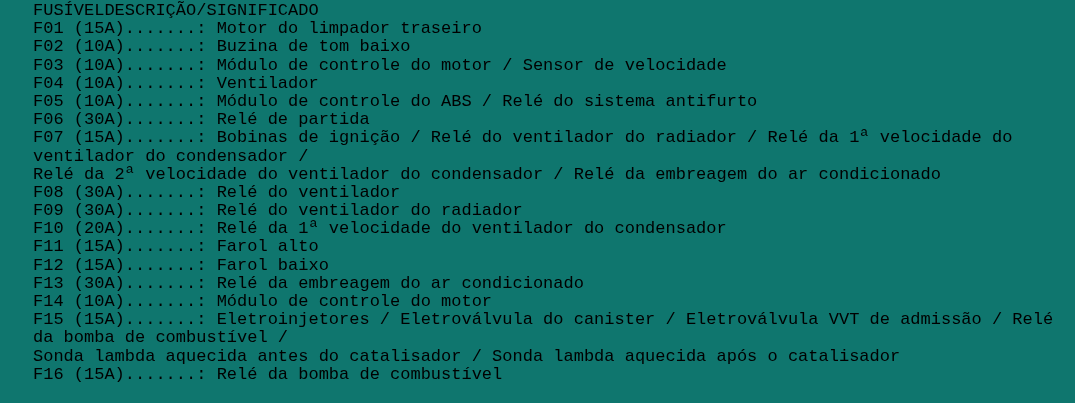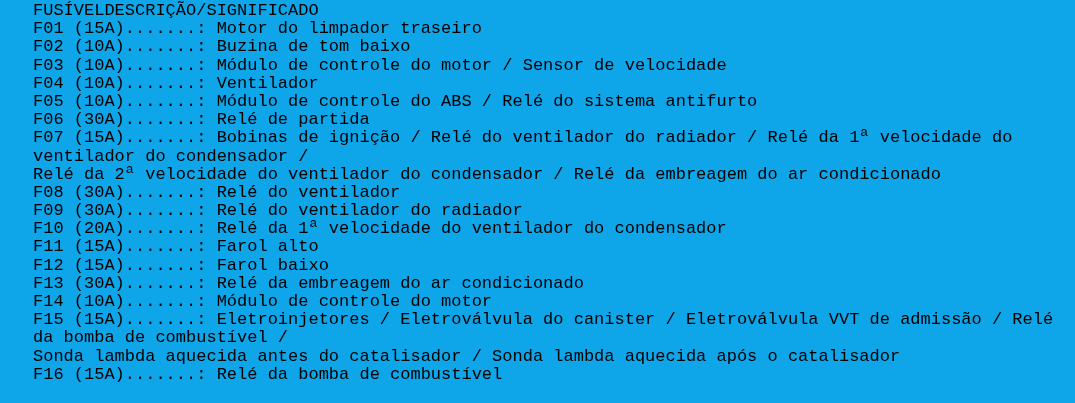--- a/index.html
+++ b/index.html
@@ -4,21 +4,21 @@
 <style>
   html, body {
     margin: 0;
     padding: 0;
     background: #ffffff;
   }
   .page {
     position: relative;
     width: 1075px;
     height: 403px;
-    background: #0ea5e9;
+    background: #0f766e;
     overflow: hidden;
   }
   .doc {
     position: absolute;
     top: 2px;
     left: 33px;
     font-family: "Liberation Mono", "DejaVu Sans Mono", monospace;
     font-size: 17px;
     line-height: 18.2px;
     color: #000000;

